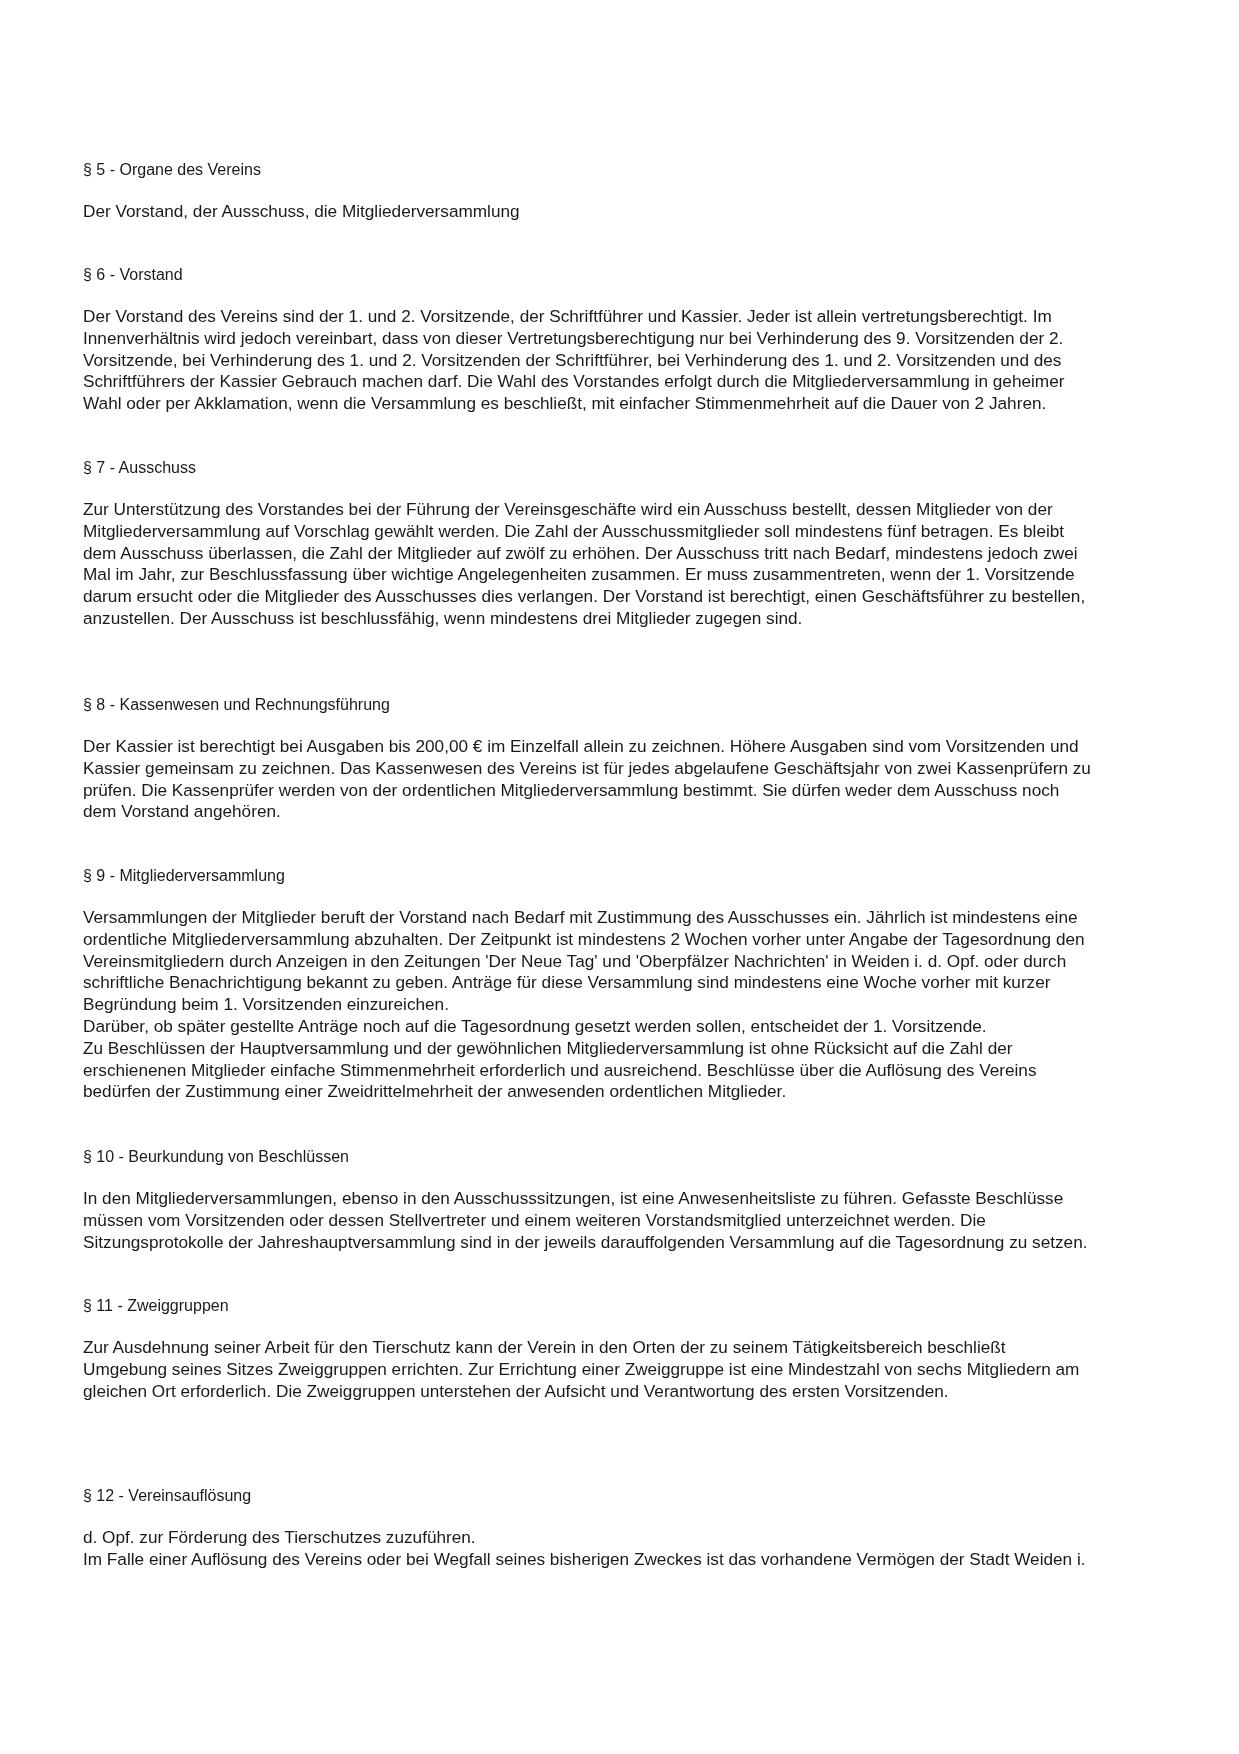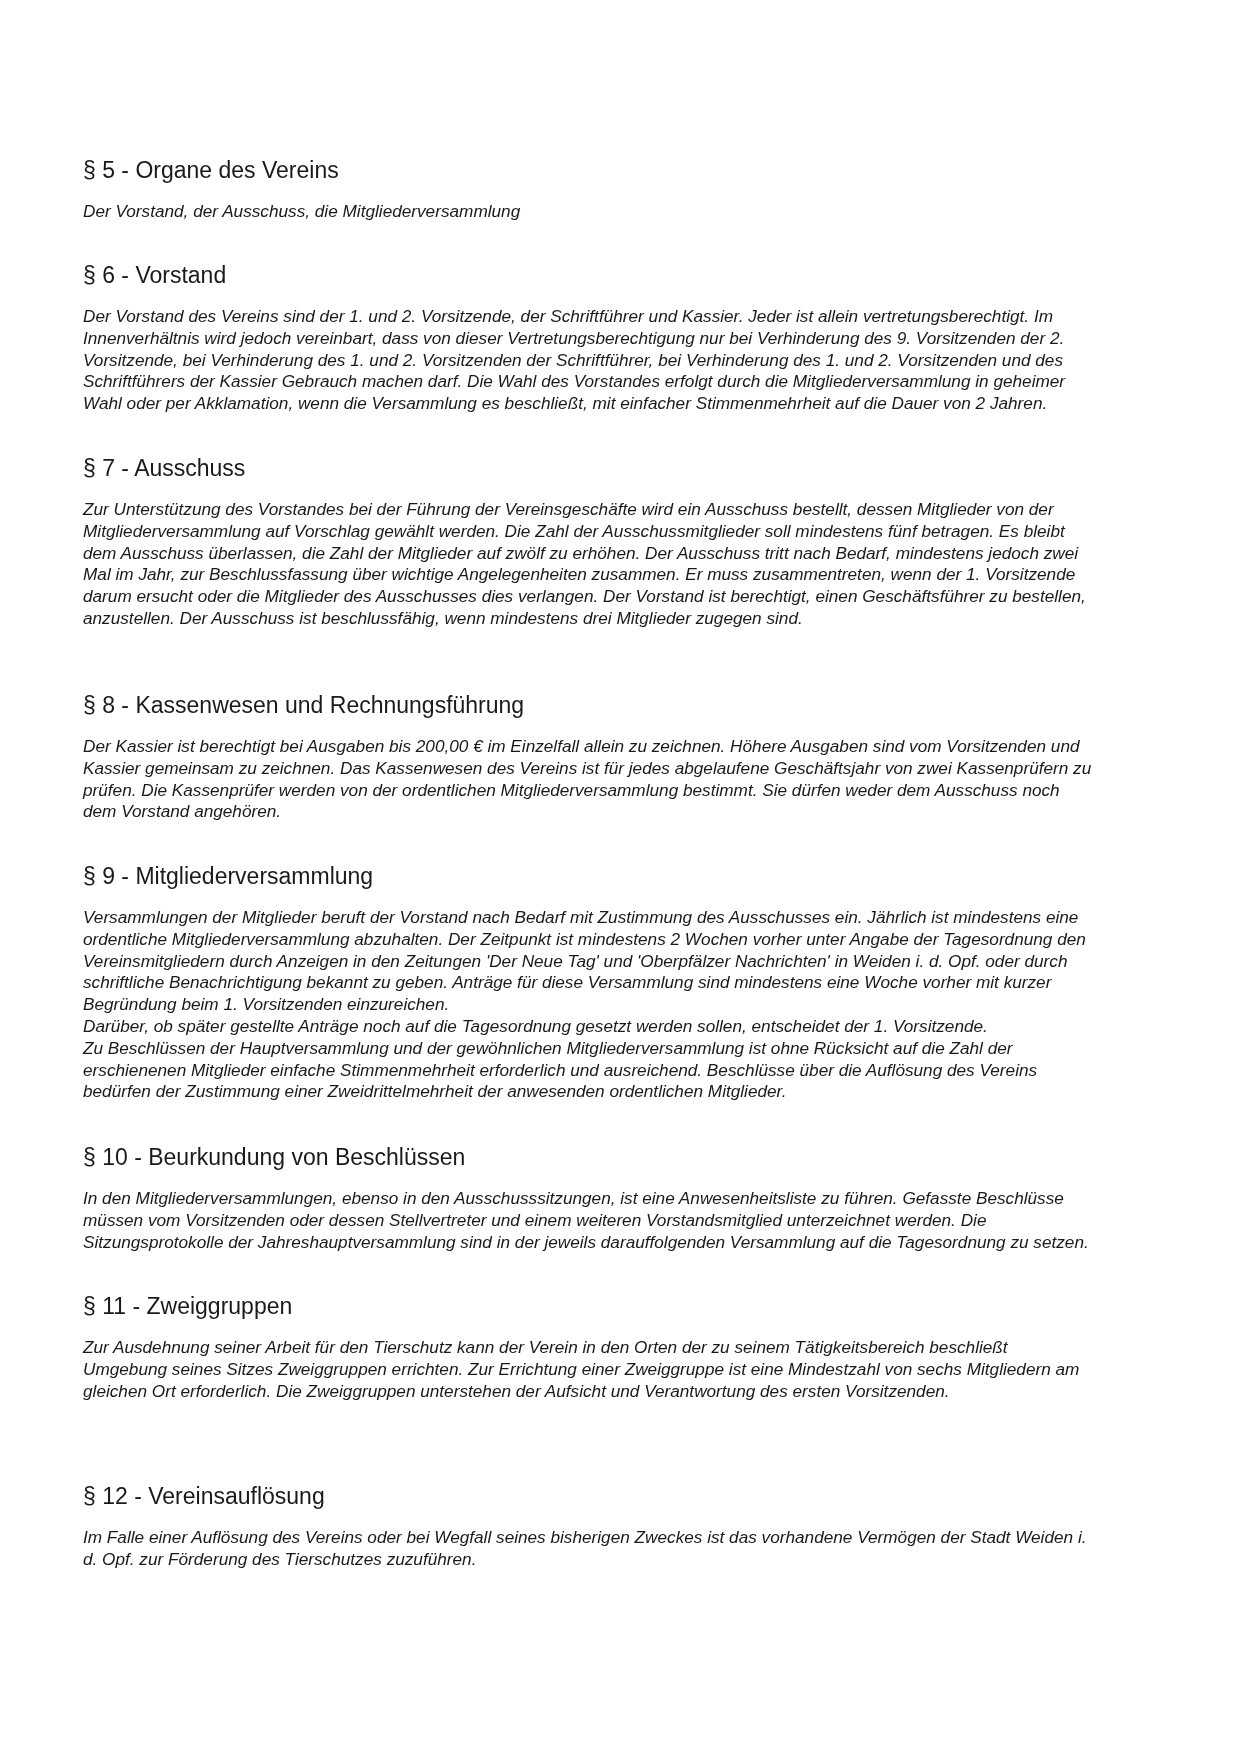--- a/index.html
+++ b/index.html
@@ -1,24 +1,24 @@
 <!DOCTYPE html>
 <html><head>
 <meta charset="utf-8">
 <style>
   html, body { margin: 0; padding: 0; background: #ffffff; }
   body {
     width: 1239px; height: 1754px; position: relative; overflow: hidden;
     font-family: "Liberation Sans", sans-serif; color: #1a1a1a;
   }
   .page { position: absolute; left: 83px; top: 159px; width: 1100px; }
-  .heading { font-size: 23px; line-height: 22px; margin: 0; }
+  .heading { font-size: 16px; line-height: 22px; margin: 0; }
   .para { font-size: 17.2px; line-height: 21.8px; margin: 0; }
   .section { position: absolute; left: 0; width: 1100px; }
-  .line { display: block; white-space: nowrap; font-style: italic; }
+  .line { display: block; white-space: nowrap; }
 </style>
 </head>
 <body>
 
 <div class="page">
 
   <div class="section" style="top:0px;">
     <p class="heading">§ 5 - Organe des Vereins</p>
     <p class="para" style="margin-top:20px;">
       <span class="line">Der Vorstand, der Ausschuss, die Mitgliederversammlung</span>
@@ -87,18 +87,18 @@
     <p class="para" style="margin-top:20px;">
       <span class="line">Zur Ausdehnung seiner Arbeit für den Tierschutz kann der Verein in den Orten der zu seinem Tätigkeitsbereich beschließt</span>
       <span class="line">Umgebung seines Sitzes Zweiggruppen errichten. Zur Errichtung einer Zweiggruppe ist eine Mindestzahl von sechs Mitgliedern am</span>
       <span class="line">gleichen Ort erforderlich. Die Zweiggruppen unterstehen der Aufsicht und Verantwortung des ersten Vorsitzenden.</span>
     </p>
   </div>
 
   <div class="section" style="top:1326px;">
     <p class="heading">§ 12 - Vereinsauflösung</p>
     <p class="para" style="margin-top:20px;">
+      <span class="line">d. Opf. zur Förderung des Tierschutzes zuzuführen.</span>
       <span class="line">Im Falle einer Auflösung des Vereins oder bei Wegfall seines bisherigen Zweckes ist das vorhandene Vermögen der Stadt Weiden i.</span>
-      <span class="line">d. Opf. zur Förderung des Tierschutzes zuzuführen.</span>
     </p>
   </div>
 
 </div>
 
 </body></html>

